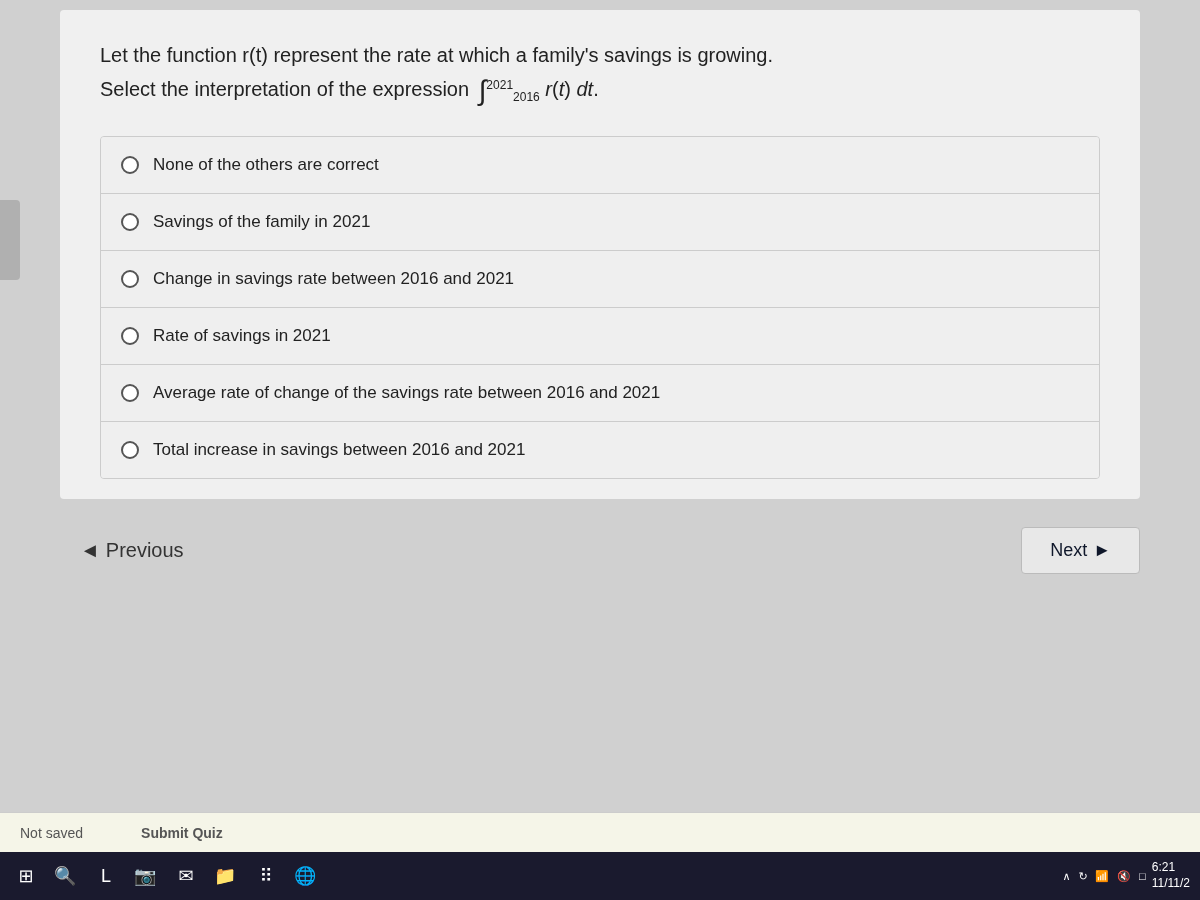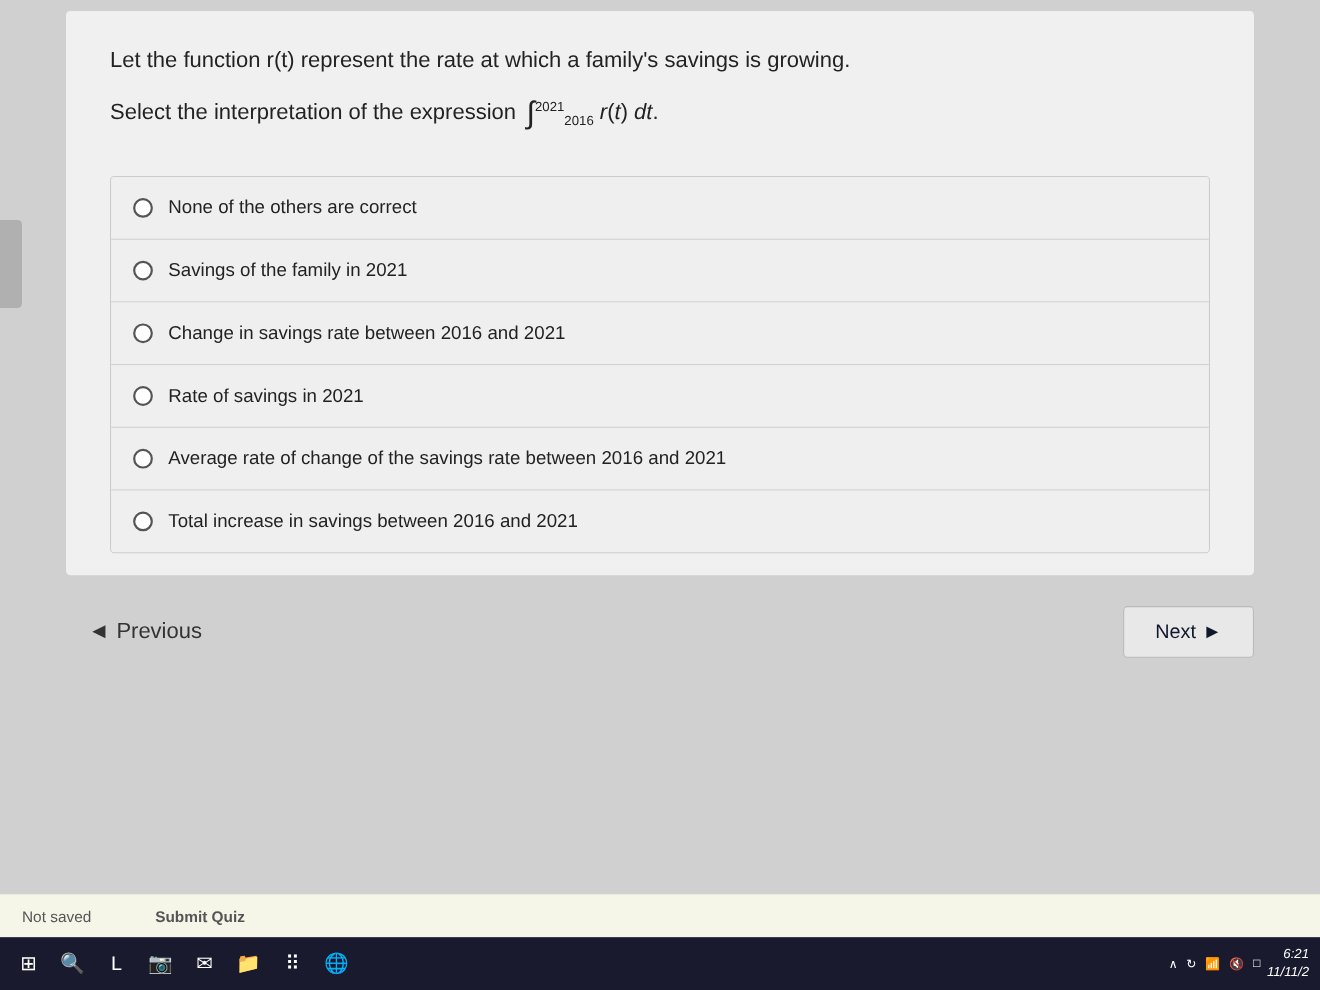--- a/index.html
+++ b/index.html
@@ -24,21 +24,21 @@
       font-size: 20px;
       color: #222;
       line-height: 1.5;
       margin-bottom: 24px;
     }
 
     .integral-expr {
       display: inline-block;
       vertical-align: middle;
       font-size: 20px;
-      margin: 12px 4px;
+      margin: 0 4px;
     }
 
     .options-container {
       background: #e8e8e8;
       border: 1px solid #ccc;
       border-radius: 4px;
       overflow: hidden;
     }
 
     .option-row {
@@ -140,23 +140,22 @@
 
     .system-tray {
       display: flex;
       align-items: center;
       gap: 8px;
       color: white;
       font-size: 11px;
     }
 
     .clock {
-      text-align: right;
+      text-align: left;
       line-height: 1.3;
-      font-style: italic;
     }
 
     .bottom-bar-partial {
       position: absolute;
       bottom: 48px;
       left: 0;
       width: 1200px;
       height: 40px;
       background: #f5f5e8;
       display: flex;

